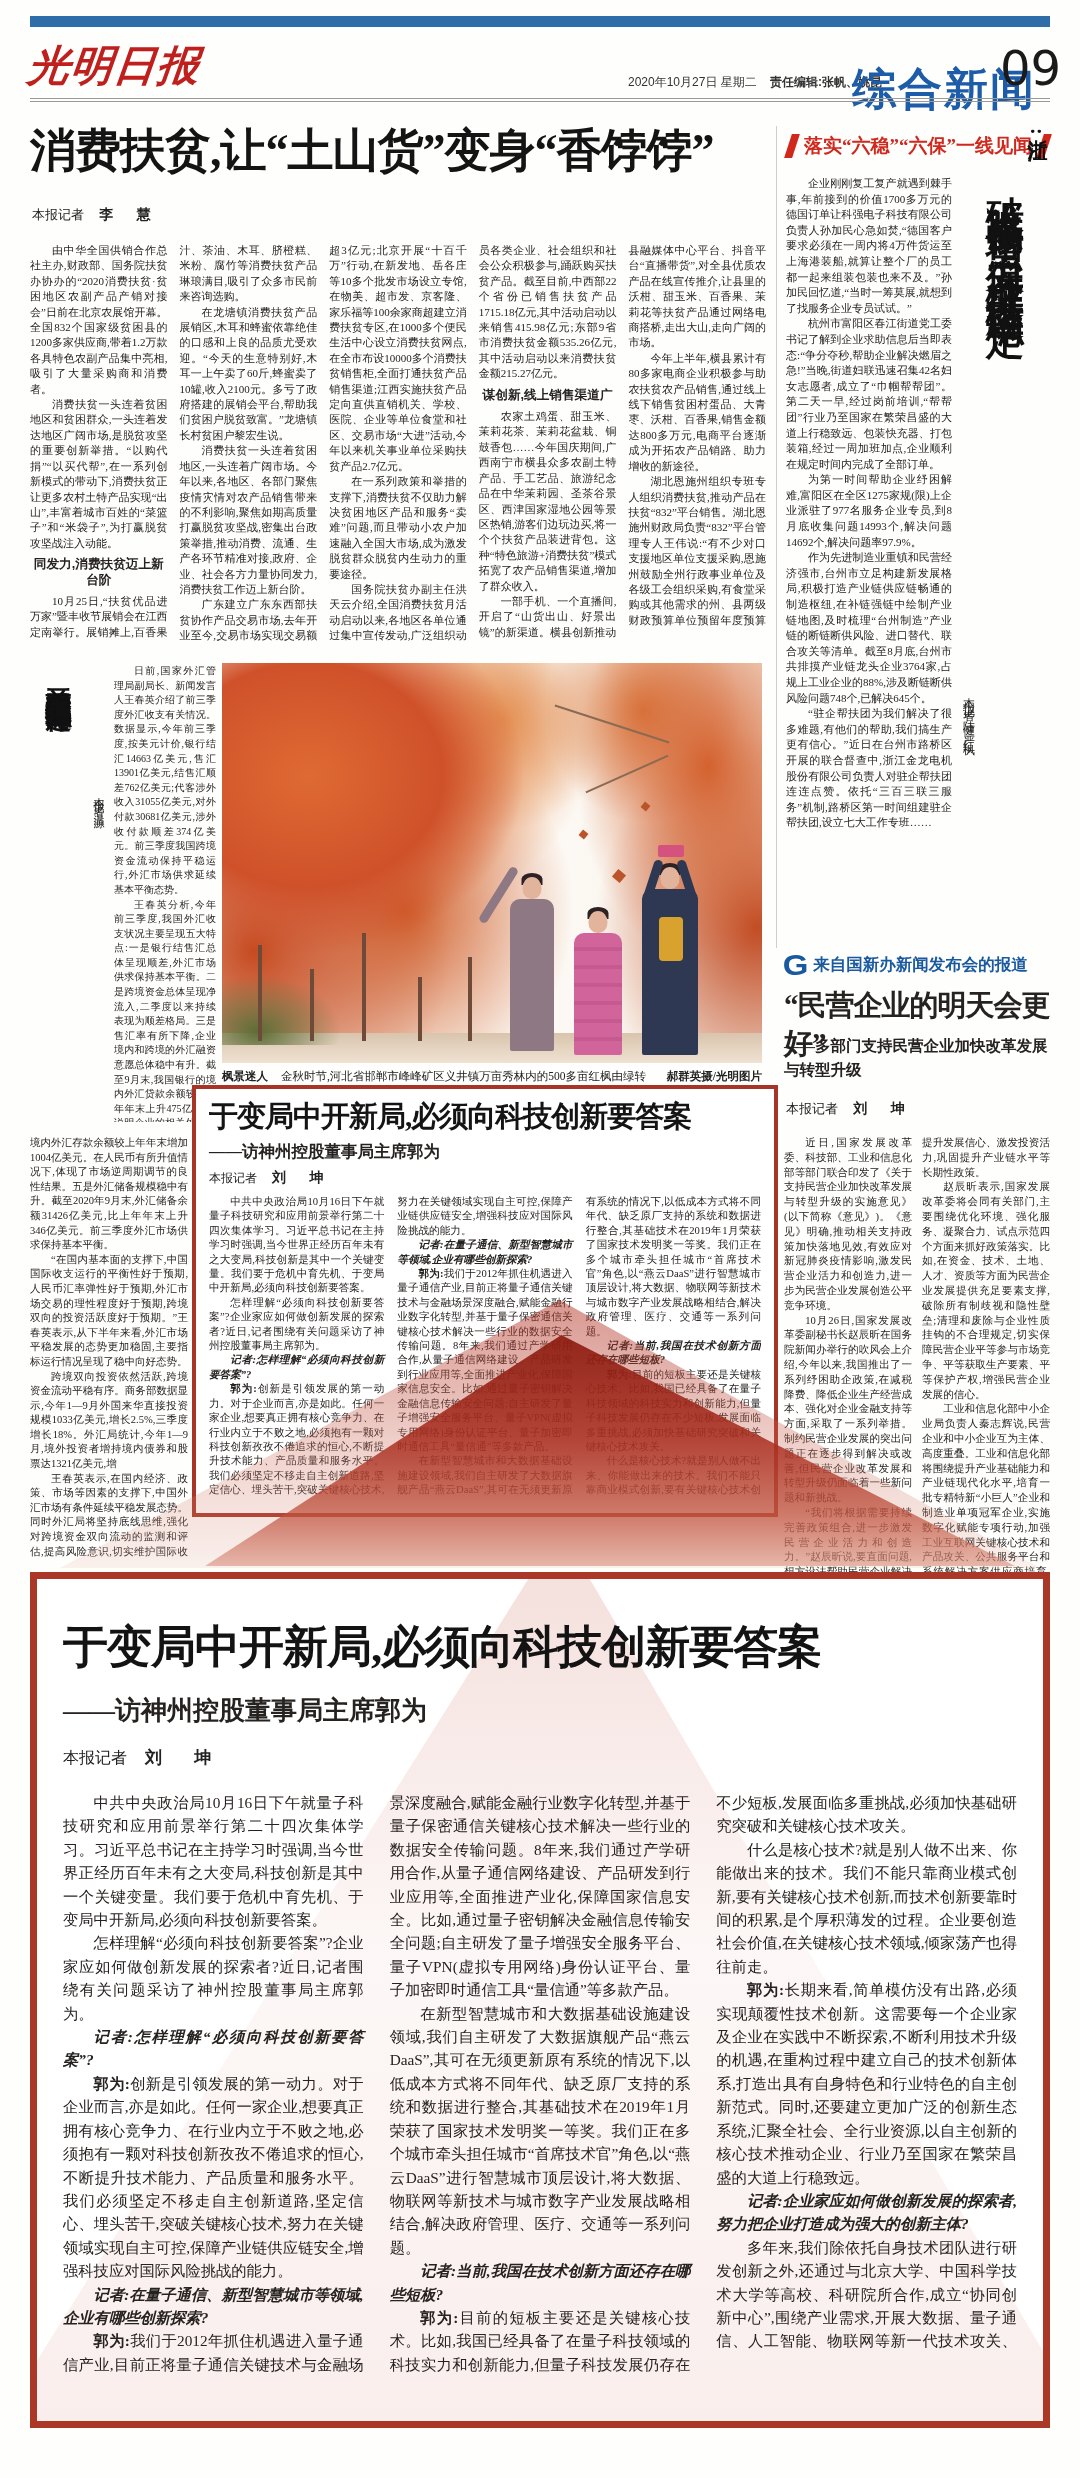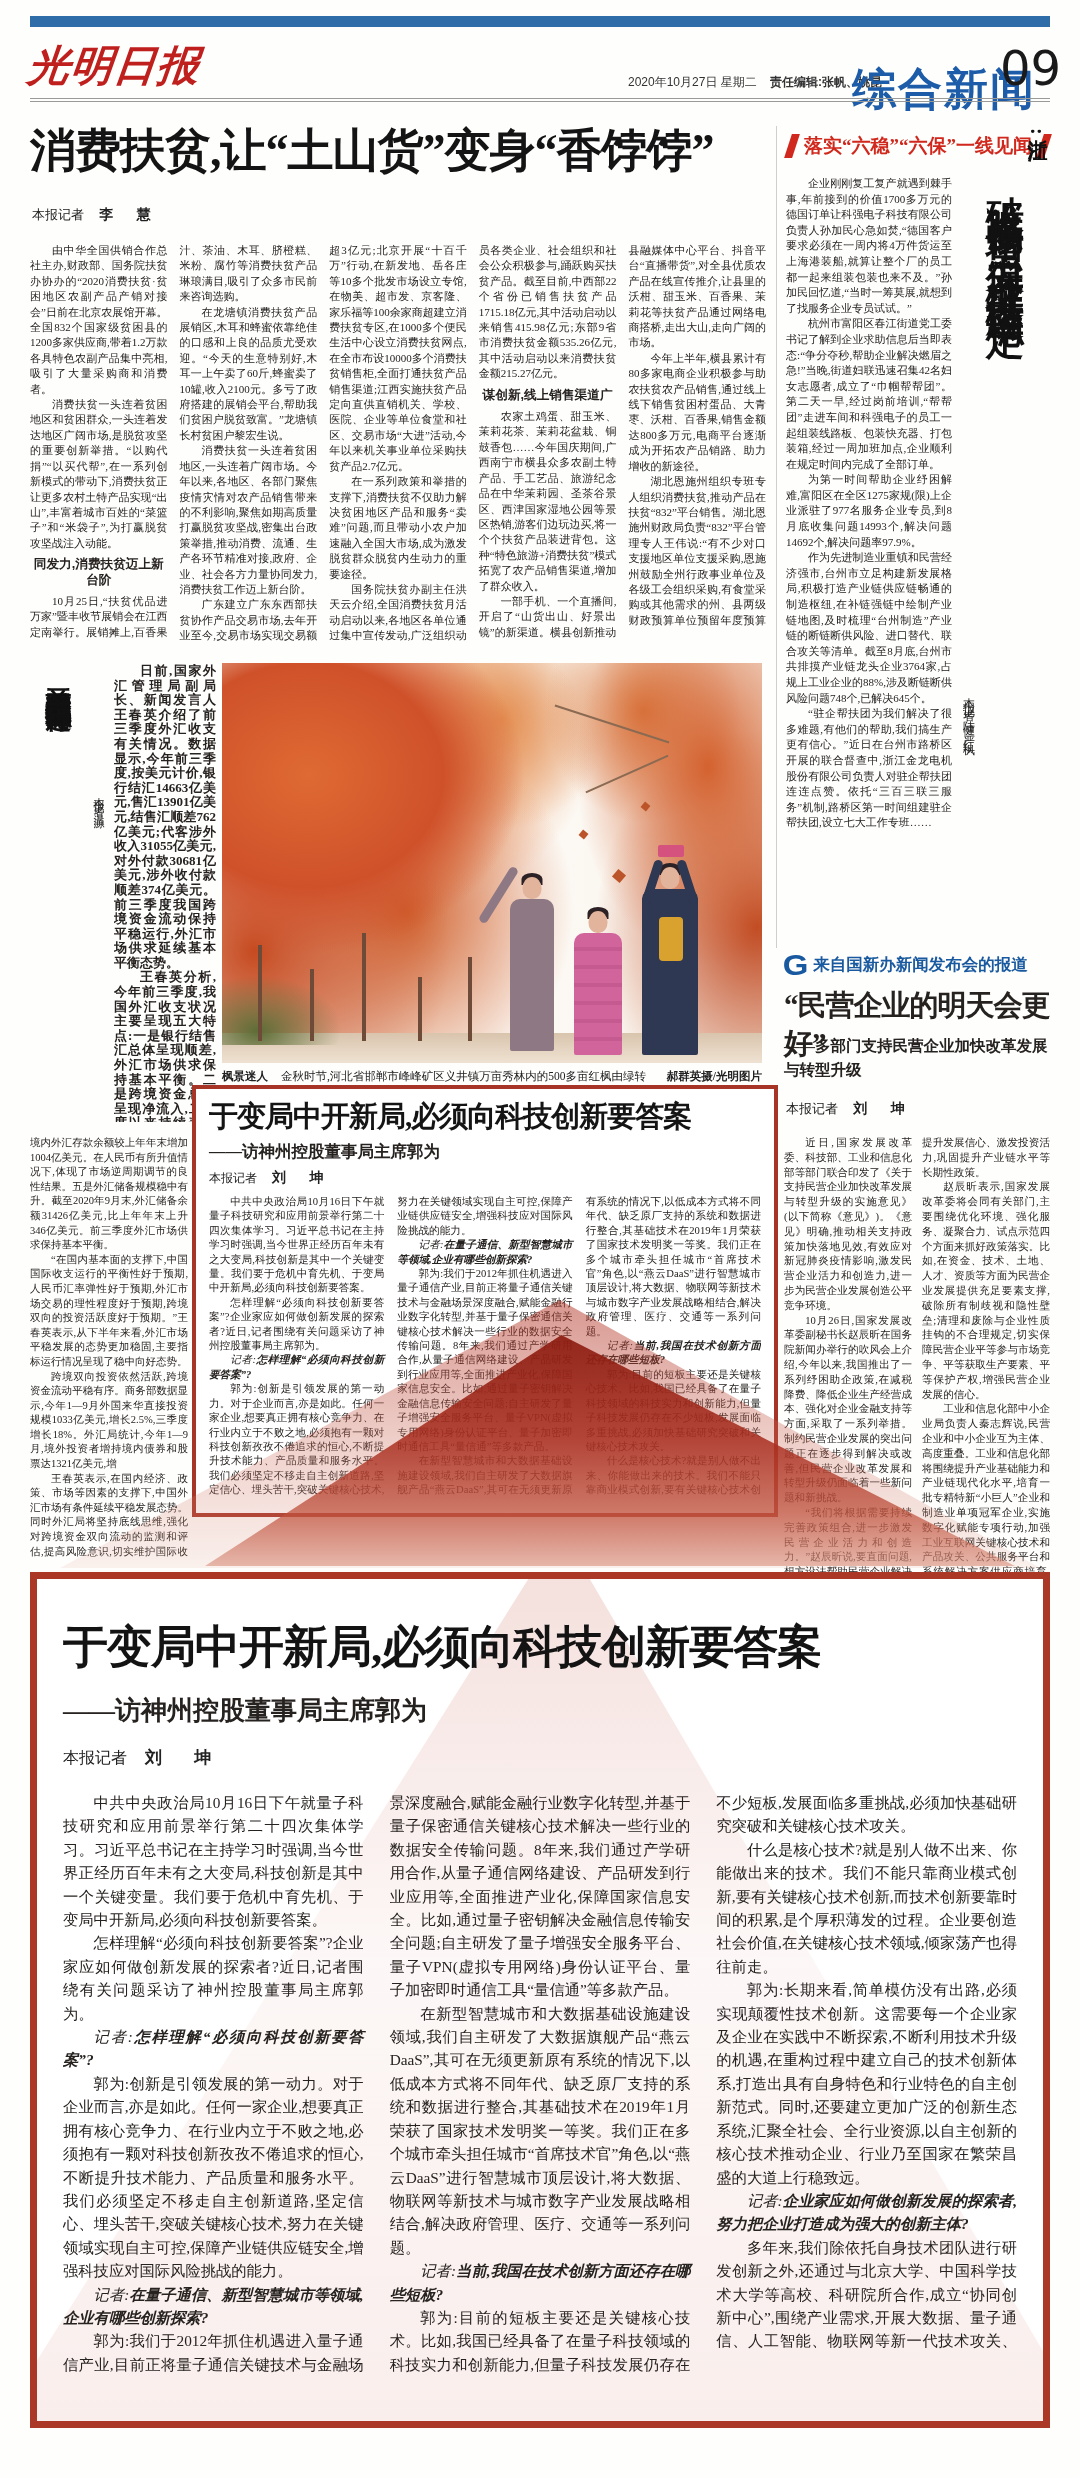--- a/index.html
+++ b/index.html
@@ -34,40 +34,40 @@
   .main-byline{position:absolute;left:32px;top:206px;}
   .lead-body{position:absolute;left:30px;top:243px;width:736px;height:410px;overflow:hidden;
         column-count:5;column-gap:12px;font-size:11px;line-height:15.4px;text-align:justify;}
 
   
   .para{margin:0;text-indent:2em;text-align:justify;}
   .cont{text-indent:0;}
   .subhead{font-weight:900;text-indent:0;text-align:center;font-size:1.15em;margin:6px 0;
         font-family:"Liberation Sans",sans-serif;}
   .q{font-style:italic;font-weight:600;}
-  .q b,.a b{font-weight:400;}
+  .q b,.a b{font-weight:700;}
 
   
   .vrule{position:absolute;left:776px;top:126px;width:1px;height:822px;background:#cfcfcd;}
   .zj-body{position:absolute;left:786px;top:176px;width:166px;height:784px;overflow:hidden;
         font-size:11px;line-height:15.6px;}
   .zj-byline{position:absolute;left:957px;top:688px;height:256px;width:20px;writing-mode:vertical-rl;
         font-size:12px;letter-spacing:4px;color:#222;}
   .zj-headline{position:absolute;left:978px;top:166px;width:54px;height:790px;writing-mode:vertical-rl;
         font-size:38px;font-weight:900;letter-spacing:7px;color:#111;line-height:54px;}
   .zj-label{position:absolute;left:1028px;top:124px;width:24px;height:96px;writing-mode:vertical-rl;
         font-size:20px;font-weight:800;color:#111;letter-spacing:2px;}
 
   
   .q3-headline{position:absolute;left:32px;top:668px;width:50px;height:470px;writing-mode:vertical-rl;
         font-size:26px;font-weight:900;letter-spacing:1px;line-height:48px;color:#111;}
   .q3-byline{position:absolute;left:88px;top:788px;height:200px;width:18px;writing-mode:vertical-rl;
         font-size:11px;letter-spacing:3px;color:#222;}
   .q3-col1{position:absolute;left:114px;top:664px;width:102px;height:458px;overflow:hidden;
-        font-size:13px;line-height:14.6px;font-weight:bold;}
+        font-size:10px;line-height:14.6px;}
   .q3-col2{position:absolute;left:30px;top:1136px;width:158px;height:424px;overflow:hidden;
         font-size:10.5px;line-height:14.6px;}
 
   
   .photo{position:absolute;left:222px;top:663px;width:540px;height:400px;overflow:hidden;
         background:linear-gradient(90deg,#f6ece2 0%,#fdfbf7 55%,#f7efe5 100%);}
   .foliage{position:absolute;inset:0;}
   .fol-l{background:
       radial-gradient(ellipse 300px 250px at 16% 28%,#df6a33 0%,#cf512a 45%,rgba(207,81,42,0) 72%),
       radial-gradient(ellipse 280px 300px at 6% 72%,#c64a20 0%,rgba(198,74,32,0) 70%),
@@ -187,21 +187,21 @@
       <p class="para subhead" data-interactable="false">谋创新,线上销售渠道广</p>
       <p class="para para" data-interactable="false">农家土鸡蛋、甜玉米、茉莉花茶、茉莉花盆栽、铜鼓香包……今年国庆期间,广西南宁市横县众多农副土特产品、手工艺品、旅游纪念品在中华茉莉园、圣茶谷景区、西津国家湿地公园等景区热销,游客们边玩边买,将一个个扶贫产品装进背包。这种“特色旅游+消费扶贫”模式拓宽了农产品销售渠道,增加了群众收入。</p>
       <p class="para para" data-interactable="false">一部手机、一个直播间,开启了“山货出山、好景出镜”的新渠道。横县创新推动县融媒体中心平台、抖音平台“直播带货”,对全县优质农产品在线宣传推介,让县里的沃柑、甜玉米、百香果、茉莉花等扶贫产品通过网络电商搭桥,走出大山,走向广阔的市场。</p>
       <p class="para para" data-interactable="false">今年上半年,横县累计有80多家电商企业积极参与助农扶贫农产品销售,通过线上线下销售贫困村蛋品、大青枣、沃柑、百香果,销售金额达800多万元,电商平台逐渐成为开拓农产品销路、助力增收的新途径。</p>
       <p class="para para" data-interactable="false">湖北恩施州组织专班专人组织消费扶贫,推动产品在扶贫“832”平台销售。湖北恩施州财政局负责“832”平台管理专人王伟说:“有不少对口支援地区单位支援采购,恩施州鼓励全州行政事业单位及各级工会组织采购,有食堂采购或其他需求的州、县两级财政预算单位预留年度预算的50%,定向采购贫困村农产品。”</p>
     </div>
 
   <div class="vrule" data-interactable="false"></div>
   <div class="zj-body" data-interactable="false">
       <p class="para para" data-interactable="false">企业刚刚复工复产就遇到棘手事,年前接到的价值1700多万元的德国订单让科强电子科技有限公司负责人孙加民心急如焚,“德国客户要求必须在一周内将4万件货运至上海港装船,就算让整个厂的员工都一起来组装包装也来不及。”孙加民回忆道,“当时一筹莫展,就想到了找服务企业专员试试。”</p>
-      <p class="para para" data-interactable="false">杭州市富阳区春江街道党工委书记了解到企业求助信息后当即表态:“争分夺秒,帮助企业解决燃眉之急!”当晚,街道妇联迅速召集42名妇女志愿者,成立了“巾帼帮帮团”。第二天一早,经过岗前培训,“帮帮团”走进车间和科强电子的员工一起组装线路板、包装快充器、打包装箱,经过一周加班加点,企业顺利在规定时间内完成了全部订单。</p>
+      <p class="para para" data-interactable="false">杭州市富阳区春江街道党工委书记了解到企业求助信息后当即表态:“争分夺秒,帮助企业解决燃眉之急!”当晚,街道妇联迅速召集42名妇女志愿者,成立了“巾帼帮帮团”。第二天一早,经过岗前培训,“帮帮团”行业乃至国家在繁荣昌盛的大道上行稳致远、包装快充器、打包装箱,经过一周加班加点,企业顺利在规定时间内完成了全部订单。</p>
       <p class="para para" data-interactable="false">为第一时间帮助企业纾困解难,富阳区在全区1275家规(限)上企业派驻了977名服务企业专员,到8月底收集问题14993个,解决问题14692个,解决问题率97.9%。</p>
       <p class="para para" data-interactable="false">作为先进制造业重镇和民营经济强市,台州市立足构建新发展格局,积极打造产业链供应链畅通的制造枢纽,在补链强链中绘制产业链地图,及时梳理“台州制造”产业链的断链断供风险、进口替代、联合攻关等清单。截至8月底,台州市共排摸产业链龙头企业3764家,占规上工业企业的88%,涉及断链断供风险问题748个,已解决645个。</p>
       <p class="para para" data-interactable="false">“驻企帮扶团为我们解决了很多难题,有他们的帮助,我们搞生产更有信心。”近日在台州市路桥区开展的联合督查中,浙江金龙电机股份有限公司负责人对驻企帮扶团连连点赞。依托“三百三联三服务”机制,路桥区第一时间组建驻企帮扶团,设立七大工作专班……</p>
     </div>
   <div class="zj-byline" data-interactable="false">本报记者 陆健 严红枫</div>
   <div class="zj-headline" data-interactable="false">破难点畅堵点,力保产业链供应链稳定</div>
   <div class="zj-label" data-interactable="false">浙江:</div>
 
   <div class="q3-headline" data-interactable="false">前三季度我国跨境资金流动保持平稳运行</div>
   <div class="q3-byline" data-interactable="false">本报记者 温源</div>

